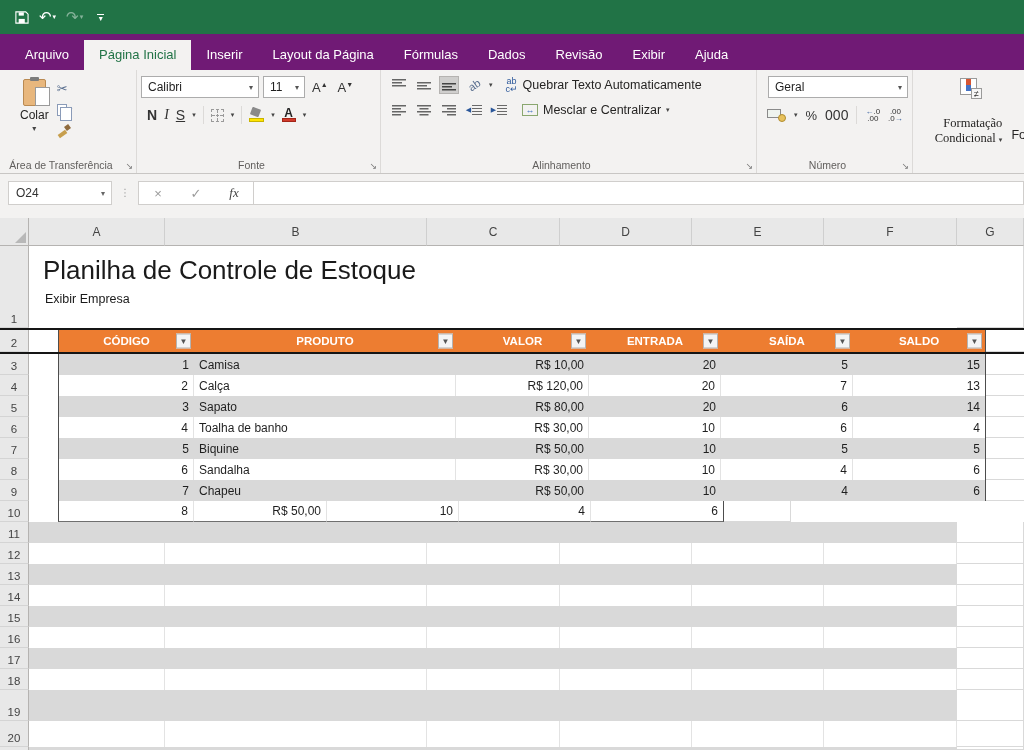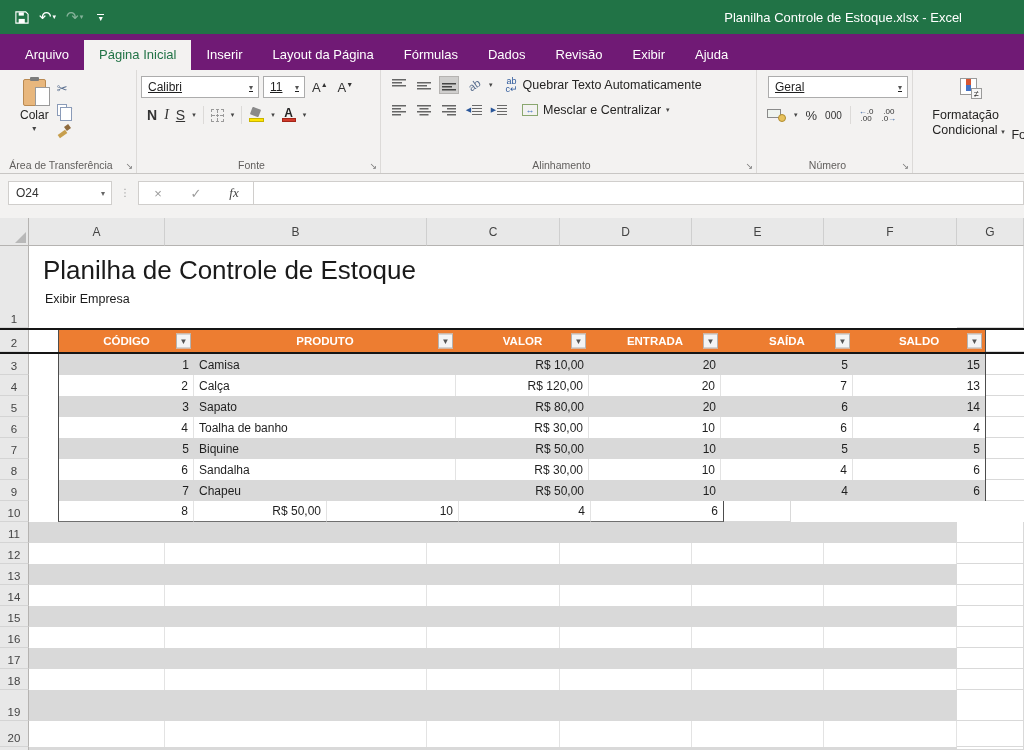--- a/index.html
+++ b/index.html
@@ -44,21 +44,21 @@
   .mini-col { display:flex; flex-direction:column; gap:4px; padding-top:4px; }
   .mini-btn { display:flex; align-items:center; gap:2px; font-size:13px; color:#5a6f8f; cursor:pointer; height:17px; }
   .copy-ic { width:10px; height:12px; border:1px solid #8a9bb8; background:#fff; position:relative; }
   .copy-ic::after { content:""; position:absolute; left:2px; top:2px; width:10px; height:12px; border:1px solid #8a9bb8; background:#fff; }
   .brush-ic { width:13px; height:13px; position:relative; }
   .brush-ic::before { content:""; position:absolute; left:1px; bottom:1px; width:9px; height:4px; background:#c79f4e; transform:rotate(-35deg); }
   .brush-ic::after { content:""; position:absolute; right:0px; top:1px; width:5px; height:5px; background:#8f6b3e; transform:rotate(-35deg); }
   .tiny-caret { font-size:7px; color:#444; }
 
   .font-row1 { display:flex; align-items:center; gap:4px; }
-  .combo { background:#fff; border:1px solid #acacac; height:22px; display:flex; align-items:center; font-size:12px; color:#1f1f1f; padding-left:6px; cursor:pointer;text-decoration:underline; }
+  .combo { background:#fff; border:1px solid #acacac; height:22px; display:flex; align-items:center; font-size:12px; color:#1f1f1f; padding-left:6px; cursor:pointer; }
   .combo .caret { margin-left:auto; padding:0 5px; font-size:8px; color:#555; }
   .font-name { width:118px; }
   .font-size { width:42px; }
   .azbtn { font-size:13px; color:#333; padding:0 3px; cursor:pointer; position:relative; }
   .azbtn sup { font-size:7px; }
   .font-row2 { display:flex; align-items:center; gap:7px; margin-top:8px; padding-left:6px; }
   .fmt-b { font-weight:bold; font-size:14px; color:#333; cursor:pointer; }
   .fmt-i { font-style:italic; font-family:"Liberation Serif", serif; font-size:14px; color:#333; cursor:pointer; }
   .fmt-u { font-size:14px; text-decoration:underline; color:#333; cursor:pointer; }
   .borders-ic { width:13px; height:13px; border:1px dashed #9a9a9a; position:relative; cursor:pointer; }
@@ -84,30 +84,30 @@
   .indent-ic .tri { font-size:7px; color:#2b579a; }
   .hbars { width:10px; height:10px; background:repeating-linear-gradient(to bottom,#6a6a6a 0 1px,transparent 1px 3px); }
 
   .num-row1 { display:flex; padding-left:6px;justify-content:flex-end; }
   .num-row2 { display:flex; align-items:center; gap:8px; margin-top:8px; padding-left:6px; }
   .num-combo { width:140px; }
   .money-ic { position:relative; width:19px; height:13px; cursor:pointer; }
   .money-ic .note { position:absolute; left:0; top:0; width:14px; height:9px; background:#eef3ee; border:1px solid #8a8a8a; }
   .money-ic .coin { position:absolute; right:0; bottom:0; width:8px; height:8px; border-radius:50%; background:#e8c15c; border:1px solid #b08d2f; }
   .pct { font-size:13px; color:#333; cursor:pointer; }
-  .zeros { font-size:10px; color:#333; letter-spacing:0; cursor:pointer; }
+  .zeros { font-size:14px; color:#333; letter-spacing:0; cursor:pointer; }
   .dec-btn { font-size:8px; color:#333; line-height:7px; text-align:center; cursor:pointer; }
   .dec-btn .arr { color:#2b579a; }
 
   .styles-inner { display:flex; flex-direction:column; align-items:center; padding-top:2px; }
   .cf-ic { width:17px; height:17px; border:1px solid #9a9a9a; background:#fff; position:relative; }
   .cf-ic .c1 { position:absolute; left:5px; top:0; width:5px; height:6px; background:#d65532; }
   .cf-ic .c2 { position:absolute; left:5px; top:6px; width:5px; height:6px; background:#4472c4; }
   .cf-ic .neq { position:absolute; right:-6px; bottom:-5px; width:11px; height:11px; background:#f6f6f6; border:1px solid #9a9a9a; font-size:9px; line-height:10px; text-align:center; color:#333; }
-  .cf-label { font-size:12.5px; color:#252423; text-align:left; line-height:15px; margin-top:13px; white-space:nowrap; }
+  .cf-label { font-size:12.5px; color:#252423; text-align:right; line-height:15px; margin-top:21px; white-space:nowrap;font-family:Liberation Serif, serif; }
   .truncated-btn { position:absolute; right:-2px; top:58px; font-size:12.5px; color:#252423; }
 
   
   .formula-row { height:44px; background:#f3f2f1; display:flex; align-items:flex-start; padding:7px 0 0 8px; flex:0 0 auto; }
   .namebox { width:104px; height:24px; background:#fff; border:1px solid #d0cecc; display:flex; align-items:center; font-size:12px; color:#333; padding-left:7px; }
   .namebox .caret { margin-left:auto; padding:0 6px; font-size:8px; color:#666; }
   .fsplit { width:26px; text-align:center; color:#a0a0a0; font-size:10px; letter-spacing:0; line-height:24px; }
   .fbtns { height:24px; background:#fff; border:1px solid #d0cecc; display:flex; align-items:center; gap:0; }
   .fbtn { width:38px; text-align:center; font-size:13px; color:#9a9a9a; cursor:pointer; }
   .fbtn.fx { font-family:"Liberation Serif", serif; font-style:italic; color:#444; }
@@ -153,21 +153,20 @@
         <svg width="15" height="15" viewBox="0 0 16 16">
             <path d="M2 2h10.5L15 4.5V14H2z" fill="none" stroke="#fff" stroke-width="1.2"></path>
             <rect x="5" y="9.5" width="6.5" height="4.5" fill="#fff"></rect>
             <rect x="5" y="2.5" width="5.5" height="3.5" fill="#fff"></rect>
           </svg>
       </span>
       <span class="qat-btn">↶<span class="mini-arrow">▾</span></span>
       <span class="qat-btn dimmed">↷<span class="mini-arrow">▾</span></span>
       <span class="qat-more"><span class="bar"></span>▾</span>
     </div>
-    <div class="win-title">Planilha Controle de Estoque.xlsx  -  Excel</div>
   </div>
 
   <div class="tabstrip">
     <div class="rtab">Arquivo</div>
     <div class="rtab active">Página Inicial</div>
     <div class="rtab">Inserir</div>
     <div class="rtab">Layout da Página</div>
     <div class="rtab">Fórmulas</div>
     <div class="rtab">Dados</div>
     <div class="rtab">Revisão</div>

